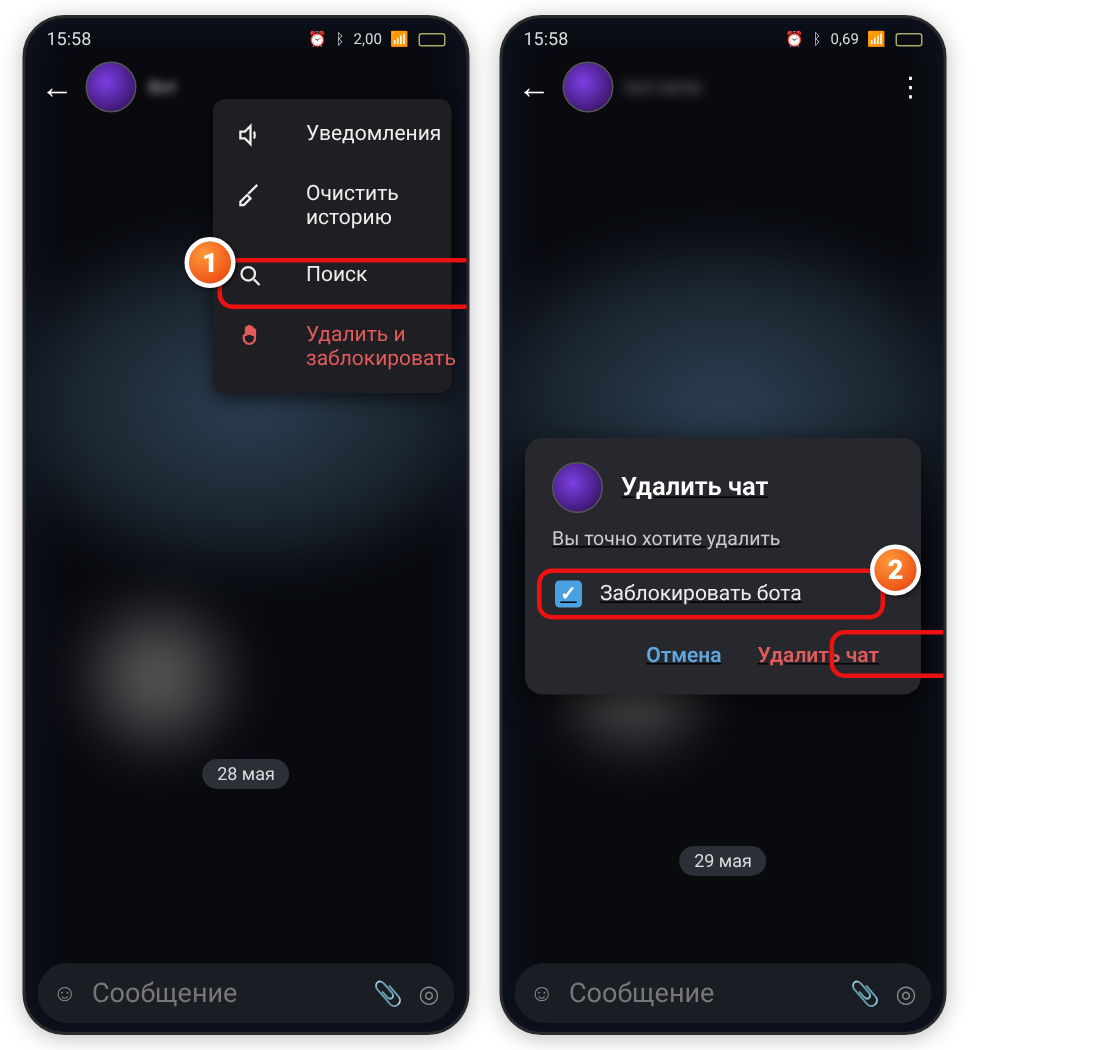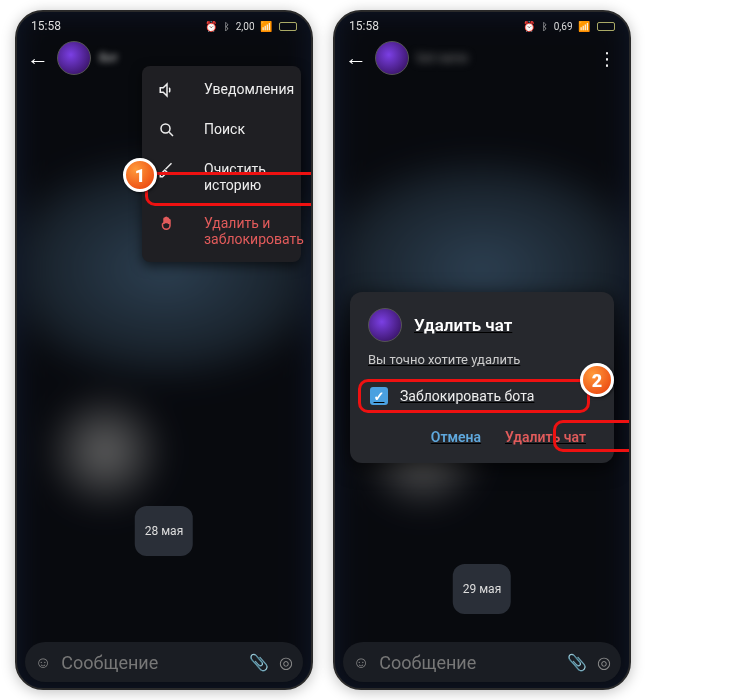--- a/index.html
+++ b/index.html
@@ -81,21 +81,21 @@
     background: radial-gradient(circle at 35% 30%, #ff9a3a, #e83a0a);
     border:3px solid #fff;
     color:#fff; font-weight:900; font-size:18px;
     display:flex; align-items:center; justify-content:center;
     z-index:8;
     box-shadow: 1px 1px 3px rgba(0,0,0,0.6);
   }
   .date-chip {
     position:absolute; left:50%; transform:translateX(-50%);
     background:#2a2f38; color:#ddd; font-size:12px;
-    padding:18px 10px; border-radius:12px; z-index:3;
+    padding:3px 10px; border-radius:12px; z-index:3;
   }
   .composer {
     position:absolute; bottom:6px; left:8px; right:8px;
     height:40px; z-index:3;
     display:flex; align-items:center; gap:10px;
     background:#1a1d23; border-radius:20px;
     padding: 0 10px;
   }
   .composer .ph { color:#777; font-size:18px; flex:1; }
   .composer .ic { color:#888; font-size:16px; }
@@ -154,34 +154,34 @@
             <path d="M3 9v6h4l5 5V4L7 9H3z"></path>
             <path d="M15 9c1 1 1 5 0 6"></path>
           </svg>
       </span>
       <span>Уведомления</span>
       <span style="margin-left:auto;color:#888">›</span>
     </div>
     <div class="menu-item">
       <span class="menu-icon">
         <svg width="18" height="18" viewBox="0 0 24 24" fill="none" stroke="#eee" stroke-width="2">
+            <path d="M18 3l-8 8"></path>
+            <path d="M9 12l3 3-6 6H3v-3l6-6z"></path>
+          </svg>
+      </span>
+      <span>Очистить историю</span>
+    </div>
+    <div class="menu-item">
+      <span class="menu-icon">
+        <svg width="18" height="18" viewBox="0 0 24 24" fill="none" stroke="#eee" stroke-width="2">
             <circle cx="10" cy="10" r="6"></circle>
             <path d="M20 20l-5-5"></path>
           </svg>
       </span>
       <span>Поиск</span>
-    </div>
-    <div class="menu-item">
-      <span class="menu-icon">
-        <svg width="18" height="18" viewBox="0 0 24 24" fill="none" stroke="#eee" stroke-width="2">
-            <path d="M18 3l-8 8"></path>
-            <path d="M9 12l3 3-6 6H3v-3l6-6z"></path>
-          </svg>
-      </span>
-      <span>Очистить историю</span>
     </div>
     <div class="menu-item danger">
       <span class="menu-icon">
         <svg width="18" height="18" viewBox="0 0 24 24" fill="none" stroke="#e25b5b" stroke-width="2">
             <path d="M8 12V5a1 1 0 012 0v6M10 11V4a1 1 0 012 0v7M12 11V5a1 1 0 012 0v6M14 12V7a1 1 0 012 0v7a5 5 0 01-10 0v-2l2-2"></path>
           </svg>
       </span>
       <span>Удалить и заблокировать</span>
     </div>
   </div>

